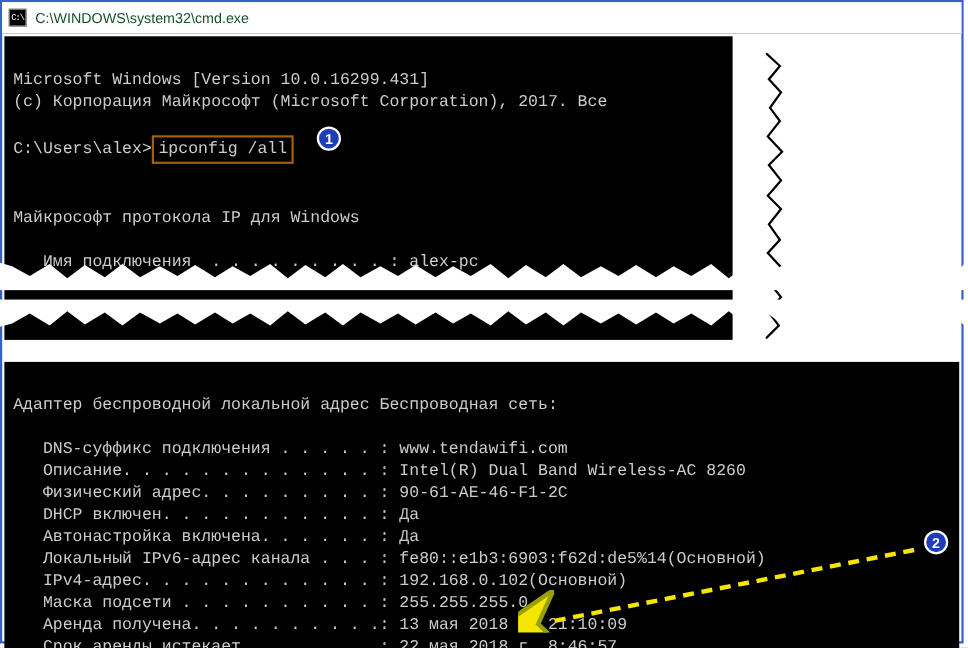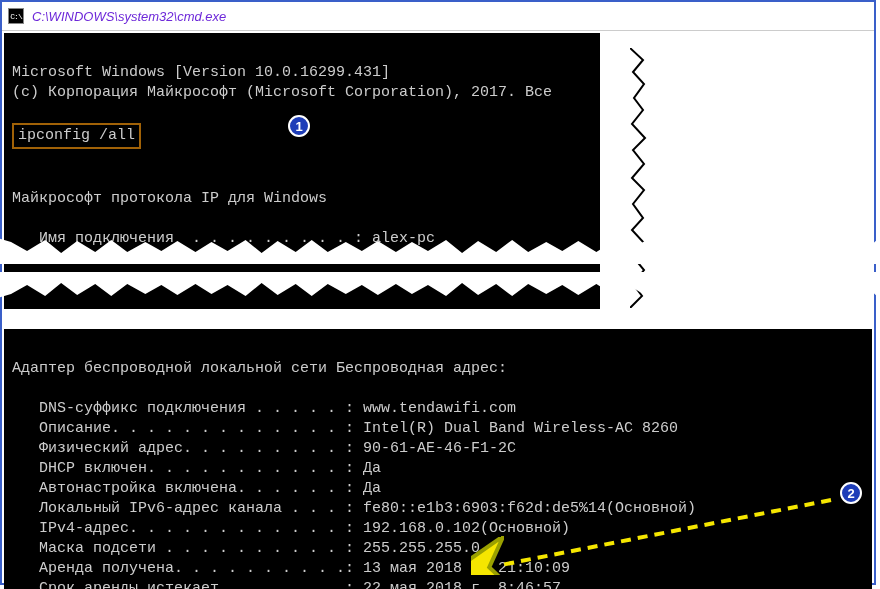--- a/index.html
+++ b/index.html
@@ -35,35 +35,34 @@
       display: flex;
       align-items: center;
       justify-content: center;
       font-size: 8px;
       color: #fff;
       letter-spacing: -1px;
     }
     .title-text {
       font-family: "Segoe UI", Tahoma, sans-serif;
       font-size: 13px;
-      color: #6d28d9;
-      font-style: italic;
+      color: #14532d;
     }
     .terminal-top, .terminal-bottom {
       background: #000;
       color: #ccc;
       font-size: 15px;
       line-height: 20px;
       padding: 10px 8px 0 8px;
       white-space: pre;
       position: relative;
     }
     .terminal-top {
       margin: 2px 2px 20px 2px;
-      width: 596px;
+      width: 662px;
     }
     .terminal-bottom {
       margin: 0 2px 2px 2px;
       padding-bottom: 4px;
     }
     .prompt-line { display: flex; align-items: center; }
     .cmd-box {
       border: 2px solid #a16207;
       padding: 1px 4px;
     }
@@ -113,36 +112,36 @@
 
   <div class="title-bar">
     <div class="title-icon">C:\</div>
     <div class="title-text">C:\WINDOWS\system32\cmd.exe</div>
   </div>
 
   <div class="terminal-top">
 <span>Microsoft Windows [Version 10.0.16299.431]</span>
 <span>(c) Корпорация Майкрософт (Microsoft Corporation), 2017. Все</span>
 
-<span class="prompt-line"><span class="cmd-box">ipconfig /all</span></span>
+<span class="prompt-line"><span>C:\Users\alex&gt;</span><span class="cmd-box">ipconfig /all</span></span>
 
 <span>Майкрософт протокола IP для Windows</span>
 
 <span><span>   Имя подключения  . . . . . . . . . : </span><span>alex-pc</span></span>
     
     <div class="torn-right">
       <svg viewBox="0 0 26 260" preserveAspectRatio="none">
         <path d="M0,0 L26,0 L26,260 L0,260 L12,248 L3,236 L14,222 L4,210 L15,196 L2,182 L13,170 L3,156 L14,142 L2,130 L14,116 L3,102 L15,90 L2,76 L13,62 L4,50 L14,36 L3,24 L13,12 Z" fill="#fff"></path>
         <path d="M0,260 L12,248 L3,236 L14,222 L4,210 L15,196 L2,182 L13,170 L3,156 L14,142 L2,130 L14,116 L3,102 L15,90 L2,76 L13,62 L4,50 L14,36 L3,24 L13,12 L0,0" fill="none" stroke="#000" stroke-width="2"></path>
       </svg>
     </div>
   </div>
 
   <div class="terminal-bottom">
-<span>Адаптер беспроводной локальной сети Беспроводная адрес:</span>
+<span>Адаптер беспроводной локальной адрес Беспроводная сеть:</span>
 
 <div>   DNS-суффикс подключения . . . . . : www.tendawifi.com
    Описание. . . . . . . . . . . . . : Intel(R) Dual Band Wireless-AC 8260
    Физический адрес. . . . . . . . . : 90-61-AE-46-F1-2C
    DHCP включен. . . . . . . . . . . : Да
    Автонастройка включена. . . . . . : Да
    Локальный IPv6-адрес канала . . . : fe80::e1b3:6903:f62d:de5%14(Основной)
    IPv4-адрес. . . . . . . . . . . . : 192.168.0.102(Основной)
    Маска подсети . . . . . . . . . . : 255.255.255.0
    Аренда получена. . . . . . . . . .: 13 мая 2018 г. 21:10:09

